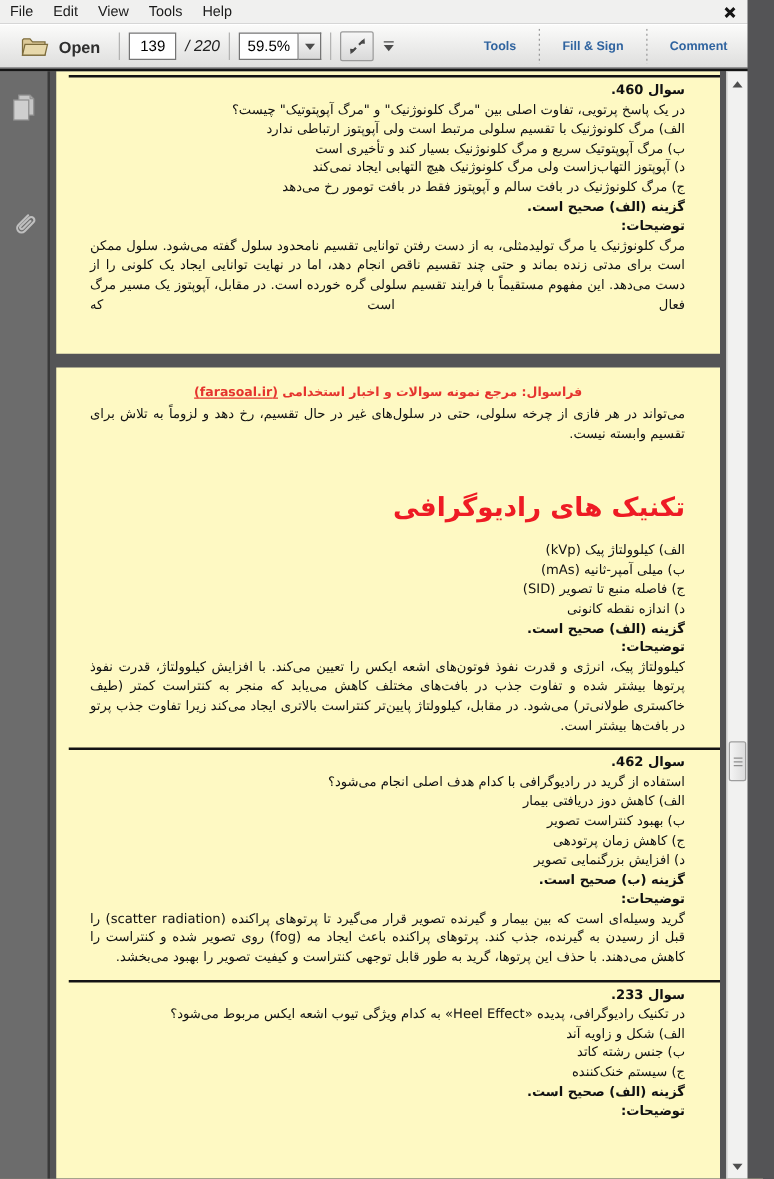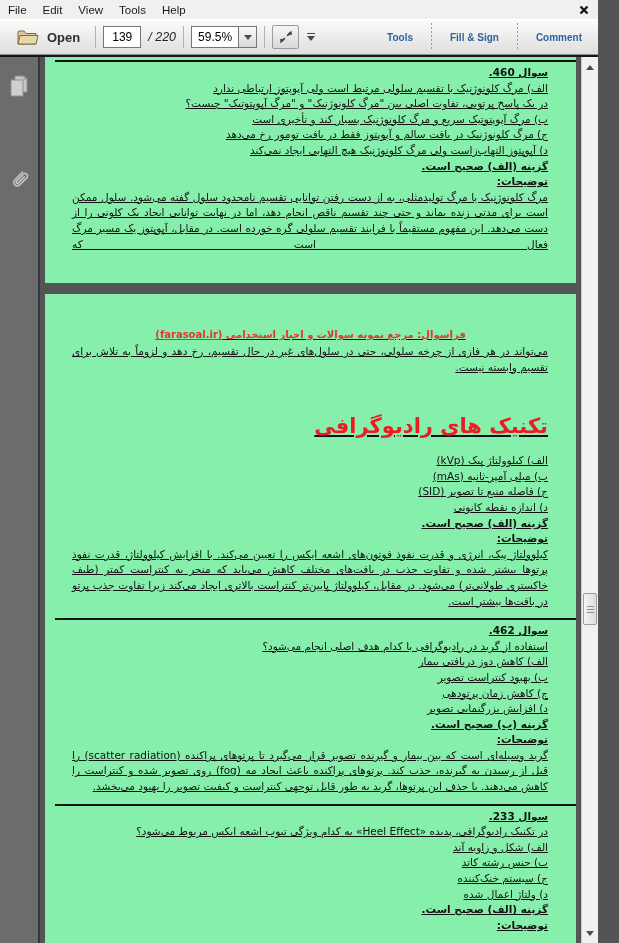--- a/index.html
+++ b/index.html
@@ -49,35 +49,35 @@
   .main { flex:1; display:flex; min-height:0; border-top:2px solid #151515; position:relative; }
   .sidebar { width:40px; background:#6c6c6c; border-right:2px solid #383838;
              display:flex; flex-direction:column; align-items:center; flex:0 0 auto; }
   .side-icon { width:30px; height:30px; display:flex; align-items:center;
                justify-content:center; }
   .side-icon.pages { margin-top:14px; }
   .side-icon.clip  { margin-top:64px; }
 
   .doc { flex:1; background:#545456; padding:0 5px; display:flex; flex-direction:column;
          min-width:0; overflow:hidden; }
-  .page { background:#86efac; font-family:"DejaVu Sans", sans-serif; color:#111;
-          direction:rtl; overflow:hidden;text-decoration:underline; }
+  .page { background:#fef9c3; font-family:"DejaVu Sans", sans-serif; color:#111;
+          direction:rtl; overflow:hidden; }
   .page1 { height:226px; flex:0 0 auto; }
   .page-gap { height:11px; flex:0 0 auto; }
   .page2 { flex:1; }
 
   .rule { border-top:2.5px solid #141414; margin:9px 0 3px 10px; }
   .page1 .rule { margin-top:3px; }
   .t { font-size:10.5px; line-height:15.6px; padding:0 28px 0 27px; text-align:right; }
   .bold { font-weight:bold; }
   .just { text-align:justify; }
   .cut { text-align-last:justify; }
 
   .site-header { text-align:center; font-size:10px; font-weight:bold; color:#e5342e;
-                 padding:14px 20px 3px 20px; line-height:13px;margin-top:20px; }
+                 padding:14px 20px 3px 20px; line-height:13px; }
   .site-link { color:#e5342e; text-decoration:underline; }
   .section-heading { color:#ee1b24; font-weight:bold; font-size:21px; line-height:26px;
                      text-align:right; padding:38px 28px 14px 27px; }
 
   
   .scrollbar { width:17px; flex:0 0 auto; background:#f1f1f0; border-left:1px solid #cacac9;
                position:relative; }
   .scroll-up, .scroll-down { position:absolute; left:0; width:100%; height:16px;
                display:flex; align-items:center; justify-content:center; }
   .scroll-up { top:2px; } .scroll-down { bottom:2px; }
@@ -166,25 +166,25 @@
           </g>
         </svg>
       </div>
     </div>
 
     <div class="doc">
 
       <div class="page page1">
         <div class="rule"></div>
         <div class="t bold">سوال 460.</div>
+        <div class="t">در یک پاسخ پرتویی، تفاوت اصلی بین "مرگ کلونوژنیک" و "مرگ آپوپتوتیک" چیست؟</div>
         <div class="t">الف) مرگ کلونوژنیک با تقسیم سلولی مرتبط است ولی آپوپتوز ارتباطی ندارد</div>
-        <div class="t">در یک پاسخ پرتویی، تفاوت اصلی بین "مرگ کلونوژنیک" و "مرگ آپوپتوتیک" چیست؟</div>
         <div class="t">ب) مرگ آپوپتوتیک سریع و مرگ کلونوژنیک بسیار کند و تأخیری است</div>
+        <div class="t">د) آپوپتوز التهاب‌زاست ولی مرگ کلونوژنیک هیچ التهابی ایجاد نمی‌کند</div>
         <div class="t">ج) مرگ کلونوژنیک در بافت سالم و آپوپتوز فقط در بافت تومور رخ می‌دهد</div>
-        <div class="t">د) آپوپتوز التهاب‌زاست ولی مرگ کلونوژنیک هیچ التهابی ایجاد نمی‌کند</div>
         <div class="t bold">گزینه (الف) صحیح است.</div>
         <div class="t bold">توضیحات:</div>
         <div class="t just cut">مرگ کلونوژنیک یا مرگ تولیدمثلی، به از دست رفتن توانایی تقسیم نامحدود سلول گفته می‌شود. سلول ممکن است برای مدتی زنده بماند و حتی چند تقسیم ناقص انجام دهد، اما در نهایت توانایی ایجاد یک کلونی را از دست می‌دهد. این مفهوم مستقیماً با فرایند تقسیم سلولی گره خورده است. در مقابل، آپوپتوز یک مسیر مرگ فعال است که</div>
       </div>
 
       <div class="page-gap"></div>
 
       <div class="page page2">
         <div class="site-header"><span>فراسوال: مرجع نمونه سوالات و اخبار استخدامی </span><span class="site-link">(farasoal.ir)</span></div>
         <div class="t just">می‌تواند در هر فازی از چرخه سلولی، حتی در سلول‌های غیر در حال تقسیم، رخ دهد و لزوماً به تلاش برای تقسیم وابسته نیست.</div>
@@ -208,21 +208,20 @@
         <div class="t bold">گزینه (ب) صحیح است.</div>
         <div class="t bold">توضیحات:</div>
         <div class="t just">گرید وسیله‌ای است که بین بیمار و گیرنده تصویر قرار می‌گیرد تا پرتوهای پراکنده (scatter radiation) را قبل از رسیدن به گیرنده، جذب کند. پرتوهای پراکنده باعث ایجاد مه (fog) روی تصویر شده و کنتراست را کاهش می‌دهند. با حذف این پرتوها، گرید به طور قابل توجهی کنتراست و کیفیت تصویر را بهبود می‌بخشد.</div>
 
         <div class="rule"></div>
         <div class="t bold">سوال 233.</div>
         <div class="t">در تکنیک رادیوگرافی، پدیده «Heel Effect» به کدام ویژگی تیوب اشعه ایکس مربوط می‌شود؟</div>
         <div class="t">الف) شکل و زاویه آند</div>
         <div class="t">ب) جنس رشته کاتد</div>
         <div class="t">ج) سیستم خنک‌کننده</div>
-        <div class="t">د) ولتاژ اعمال شده</div>
         <div class="t bold">گزینه (الف) صحیح است.</div>
         <div class="t bold">توضیحات:</div>
 
       </div>
     </div>
 
     <div class="scrollbar">
       <div class="scroll-up">
         <span class="tri-up-s"></span>
       </div>

